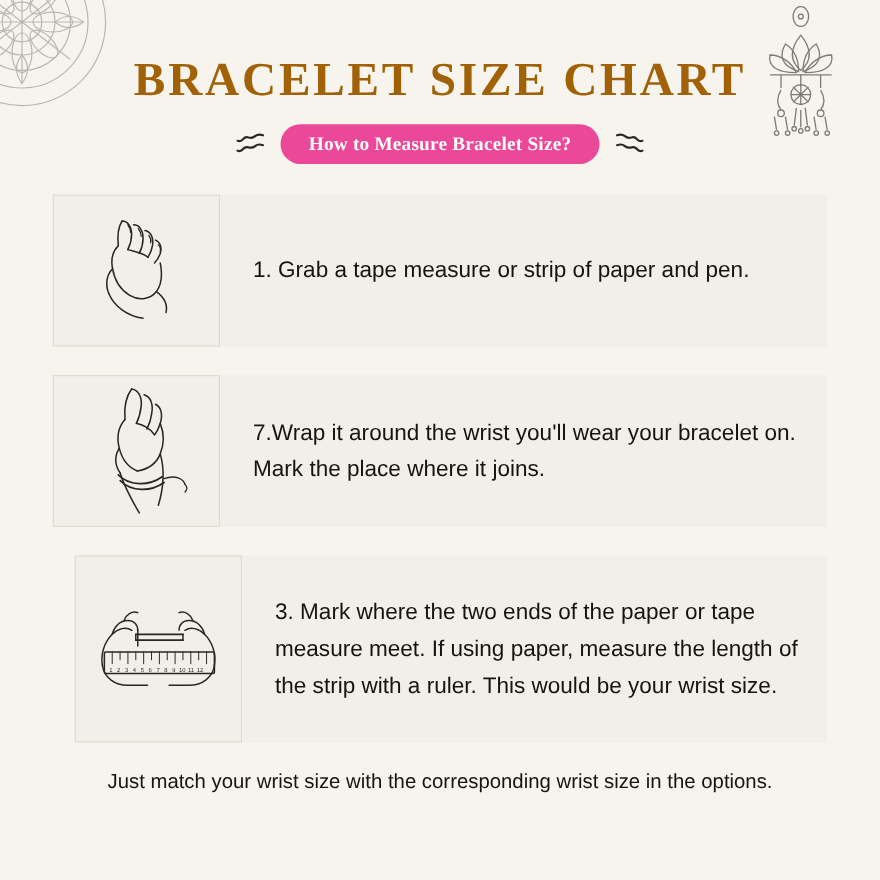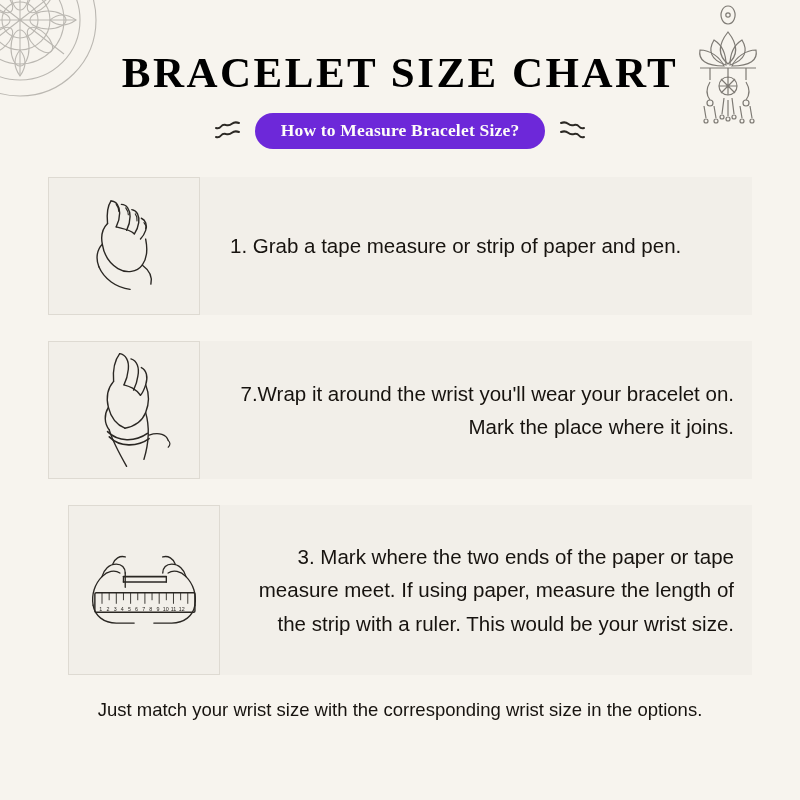--- a/index.html
+++ b/index.html
@@ -42,57 +42,56 @@
   .header {
     padding-top: 48px;
     text-align: center;
   }
 
   .chart-title {
     font-family: "Liberation Serif", serif;
     font-size: 43px;
     letter-spacing: 2.5px;
     font-weight: 700;
-    color: #000000;
+    color: #a16207;
   }
 
   .subtitle-row {
     margin-top: 16px;
     display: flex;
     align-items: center;
     justify-content: center;
     gap: 12px;
   }
 
   .flourish {
     width: 30px;
     height: 26px;
     opacity: .9;
   }
 
   .subtitle-pill {
-    background: #6d28d9;
+    background: #ec4899;
     color: #fdfcf9;
     border-radius: 18px;
     padding: 7px 26px 8px;
     font-family: "Liberation Serif", serif;
     font-size: 17.5px;
     font-weight: 700;
     letter-spacing: .2px;
     white-space: nowrap;
   }
 
   
   .steps {
     margin-top: 28px;
     padding: 0 48px;
     display: flex;
     flex-direction: column;
     gap: 26px;
-    text-align: right;
   }
 
   .step-row {
     display: flex;
     align-items: stretch;
     background: #f2efe9;
     min-height: 138px;
   }
 
   .step-figure {

